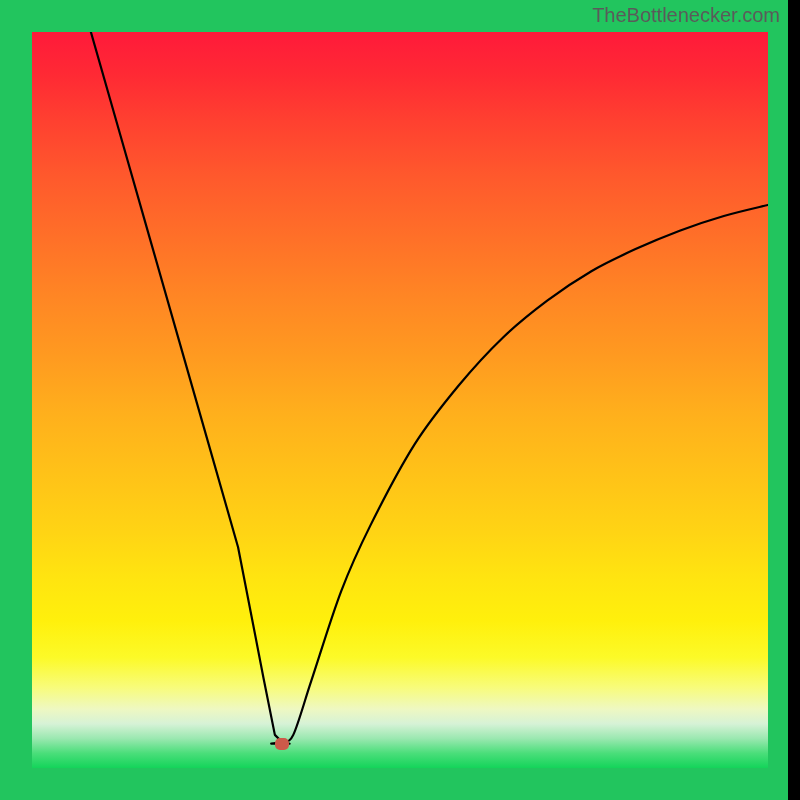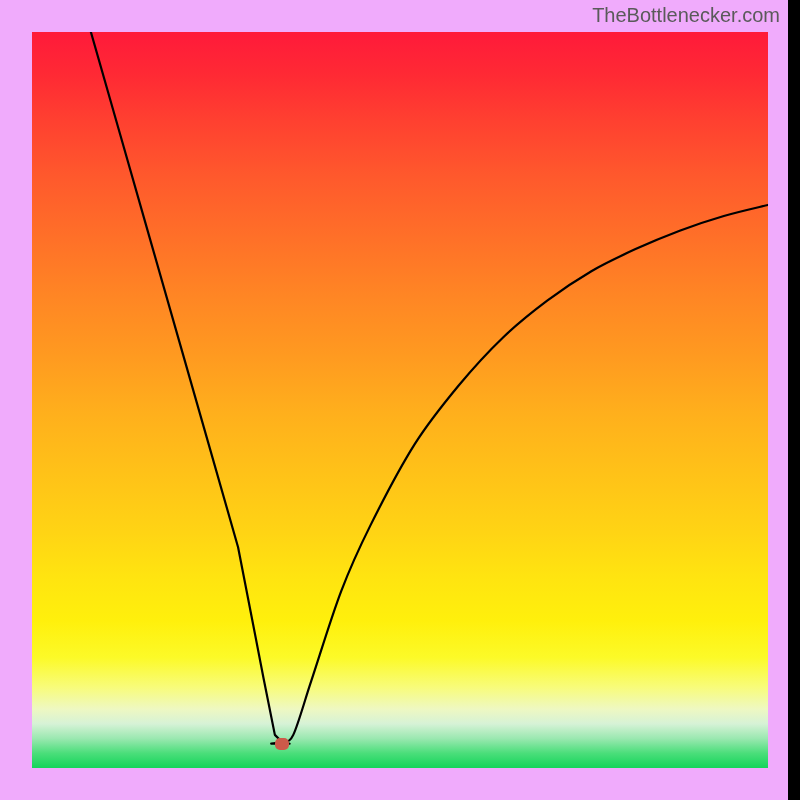--- a/index.html
+++ b/index.html
@@ -10,21 +10,21 @@
     body {
       width: 800px;
       height: 800px;
       background: #000;
       position: relative;
       font-family: Arial, sans-serif;
     }
     .outer {
       width: 788px;
       height: 800px;
-      background: #f0abfc;
+      background: #22c55e;
       position: relative;
     }
     .watermark {
       position: absolute;
       top: 4px;
       right: 8px;
       color: #5a5a5a;
       font-size: 20px;
       font-weight: normal;
       z-index: 10;

